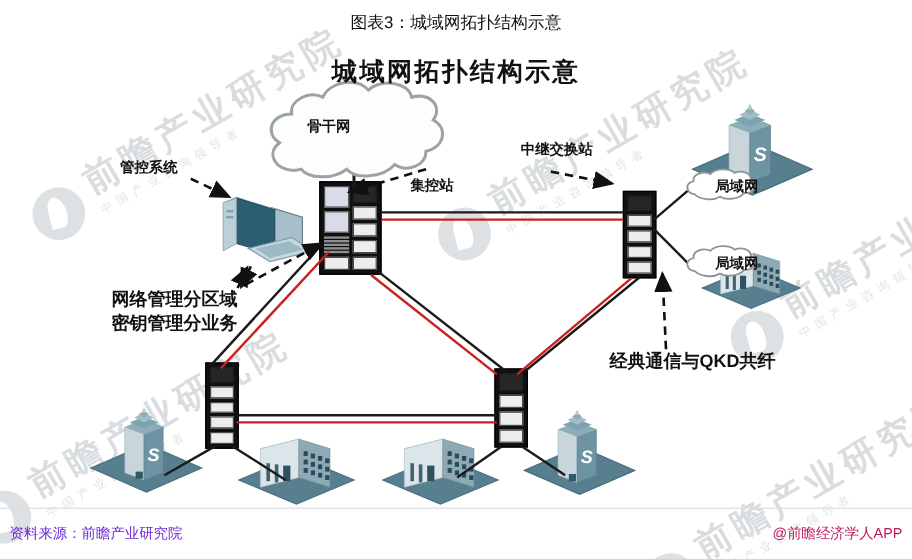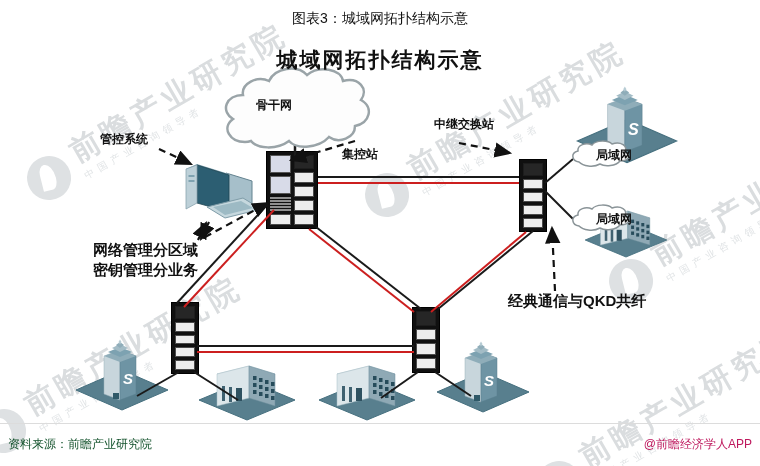--- a/index.html
+++ b/index.html
@@ -15,21 +15,21 @@
   .ctrl-lbl{top:131px;left:100px;}
   .cen-lbl{top:114px;left:342px;margin-top:32px;}
   .rel-lbl{top:116px;left:434px;}
   .mgmt{top:240px;left:93px;font-size:15px;line-height:1.3;}
   .qkd{top:292px;left:508px;font-size:15px;}
   .lan{width:62px;text-align:right;font-weight:700;}
   .lan1{top:147px;left:570px;}
   .lan2{top:211px;left:570px;}
   
   .divider{top:423px;left:0;width:760px;height:1px;background:#dcdcdc;z-index:4;}
-  .src{top:436px;left:8px;font-size:12px;color:#14532d;z-index:4;}
+  .src{top:436px;left:8px;font-size:12px;color:#6d28d9;z-index:4;}
   .credit{top:436px;right:8px;font-size:12px;color:#be185d;z-index:4;}
   
   .wm{position:absolute;display:flex;align-items:center;gap:10px;transform:rotate(-30deg);
       transform-origin:left center;z-index:0;pointer-events:none;}
   .wm-logo{width:44px;height:44px;border-radius:50%;background:#dee1e3;position:relative;flex:none;}
   .wm-logo::after{content:"";position:absolute;left:14px;top:8px;width:15px;height:26px;background:#fff;
       border-radius:70% 100% 60% 0 / 60% 100% 70% 0;transform:rotate(16deg);}
   .wm-text{font-size:30px;font-weight:700;color:#dadddf;letter-spacing:5px;line-height:1;white-space:nowrap;}
   .wm-sub{font-size:10px;color:#e1e4e6;letter-spacing:5px;white-space:nowrap;margin-top:3px;}
   

